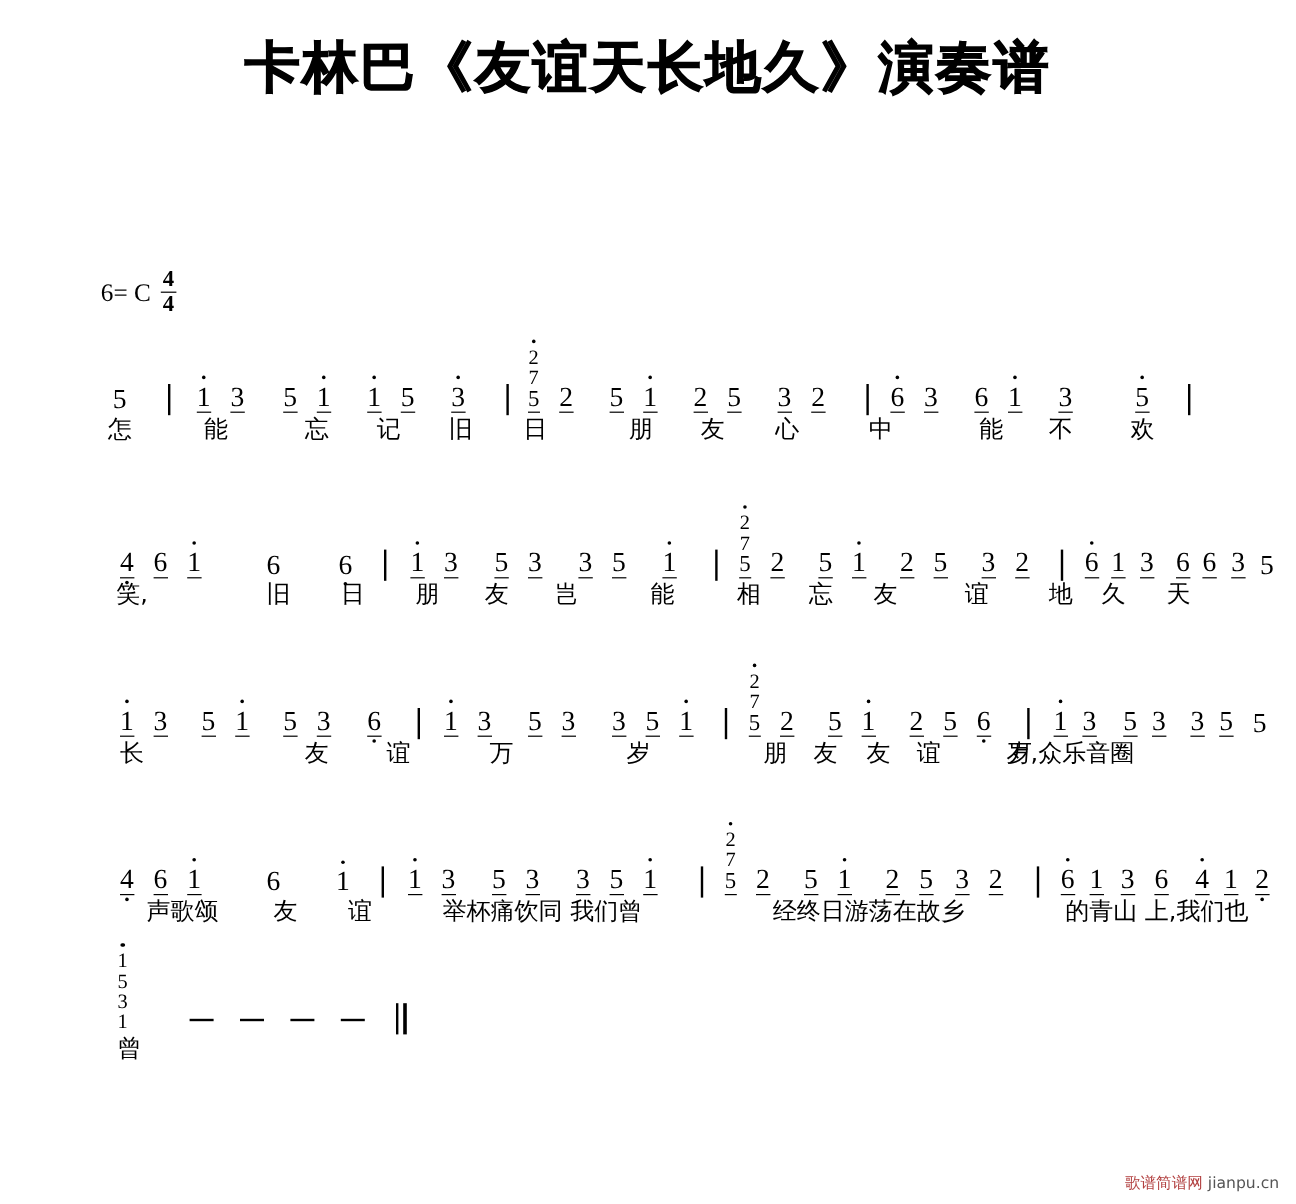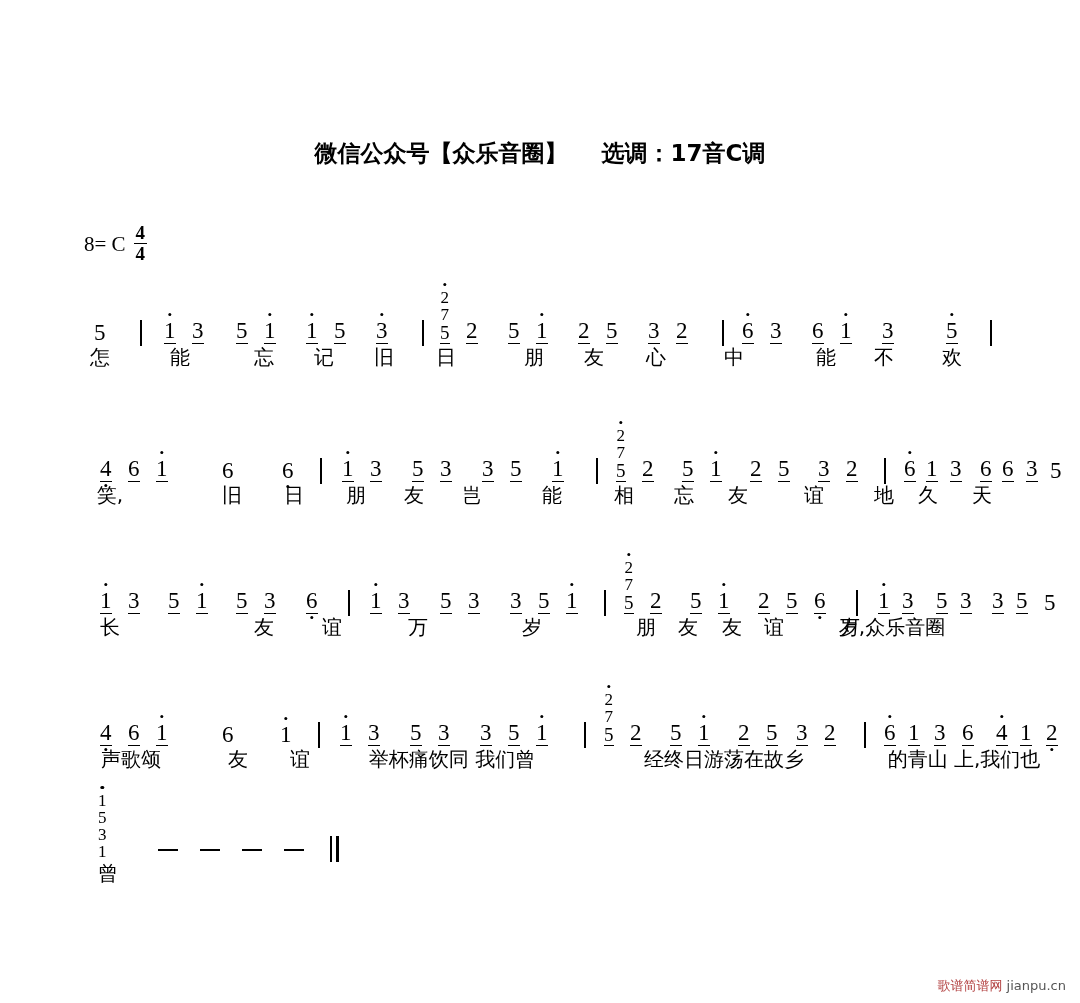--- a/index.html
+++ b/index.html
@@ -200,27 +200,25 @@
   }
   .watermark .cn {
     color: #555555;
   }
 </style>
 </head>
 <body>
 
 <div class="sheet">
 
-
-  <div class="subline">
-    <span>微信公众号【众乐音圈】</span><span class="gap"></span><span>选调：17音C调</span>
-  </div>
+  <div class="title">卡林巴《友谊天长地久》演奏谱</div>
+
 
   <div class="keysig">
-    <span>8= C</span>
+    <span>6= C</span>
     <span class="frac">
       <span class="num">4</span>
       <span class="den">4</span>
     </span>
   </div>
 
   <div class="system" style="top:282px;">
     <div class="notes-row">
       <span class="note" style="left:10px;">
           <span class="digits">5</span>
@@ -640,21 +638,21 @@
         </span>
       <span class="note" style="left:936px;">
           <span class="digits beam1">1</span>
         </span>
       <span class="note" style="left:962px;">
           <span class="digits beam1 dot-dn">2</span>
         </span>
 
     </div>
     <div class="lyrics-row">
-      <span class="lyric" style="left:47px;">声歌颂</span>
+      <span class="lyric" style="left:68px;">声歌颂</span>
       <span class="lyric" style="left:154px;">友</span>
       <span class="lyric" style="left:216px;">谊</span>
       <span class="lyric" style="left:368px;">举杯痛饮同 我们曾</span>
       <span class="lyric" style="left:640px;">经终日游荡在故乡</span>
       <span class="lyric" style="left:880px;">的青山 上,我们也</span>
     </div>
   </div>
 
   <div class="system" style="top:790px;">
     <div class="notes-row" style="height:70px;">

